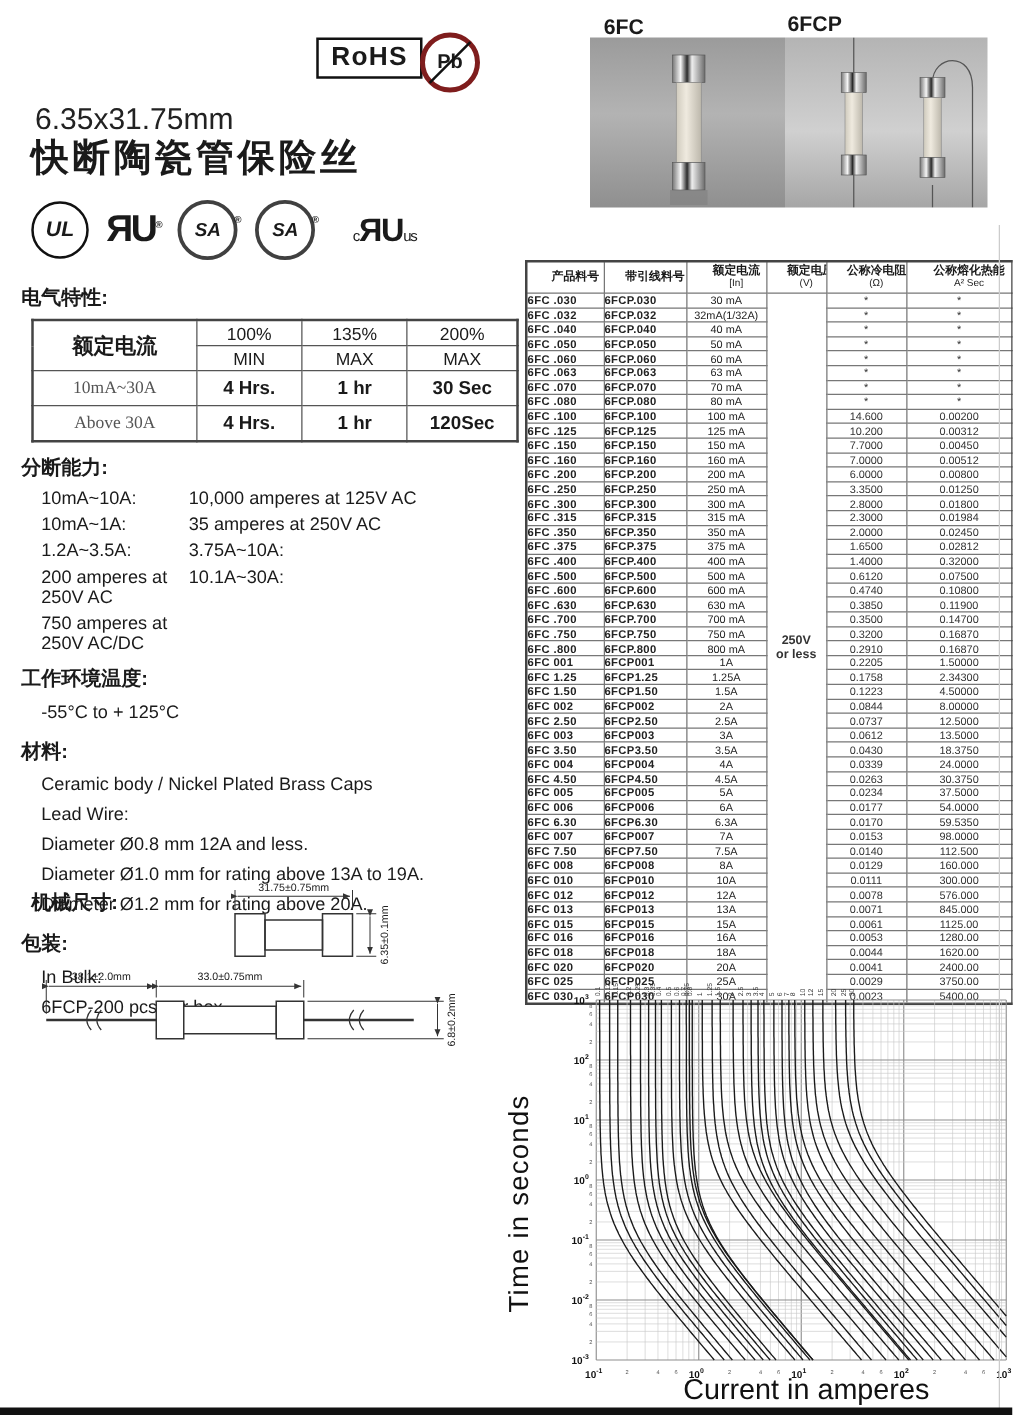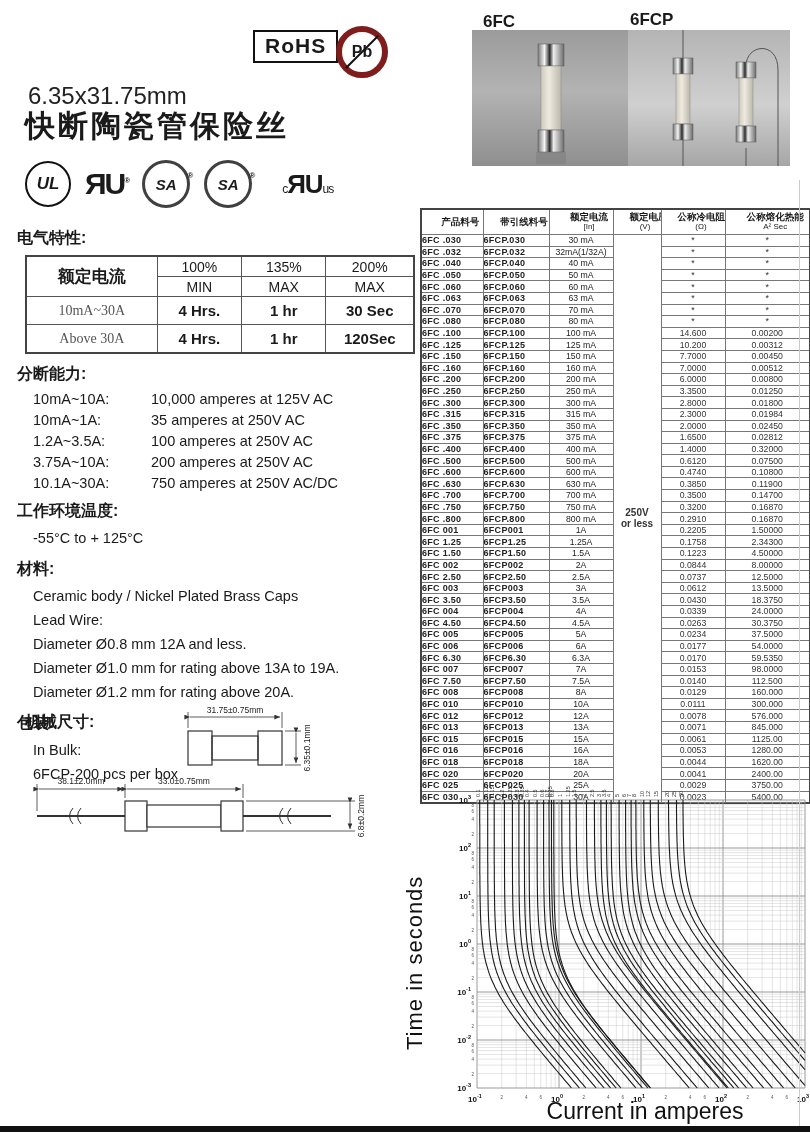--- a/index.html
+++ b/index.html
@@ -1,21 +1,21 @@
 <!DOCTYPE html>
 <html><head>
 <meta charset="utf-8">
 <style>
   html,body{margin:0;padding:0;background:#fff;width:810px;height:1137px;overflow:hidden;
     font-family:"Liberation Sans",sans-serif;color:#1a1a1a;position:relative;}
   .abs{position:absolute;}
   
   .rohs-box{left:253px;top:30px;border:2px solid #111;font-size:21px;font-weight:bold;
     padding:2px 10px 3px;letter-spacing:1px;}
-  .pb-circle{left:336px;top:26px;width:40px;height:40px;border:6px solid #7f1d1d;border-radius:50%;
+  .pb-circle{left:336px;top:26px;width:40px;height:40px;border:4px solid #7f1d1d;border-radius:50%;
     display:flex;align-items:center;justify-content:center;font-size:16px;font-weight:bold;}
   .pb-slash{position:absolute;width:2px;height:46px;background:#111;left:19px;top:-3px;
     transform:rotate(45deg);}
   .size-title{left:28px;top:82px;font-size:24px;color:#222;}
   .cn-title{left:25px;top:106px;font-size:30px;font-weight:bold;letter-spacing:3px;}
   
   .logos{left:25px;top:160px;display:flex;align-items:center;gap:14px;height:48px;}
   .ul-circle{width:42px;height:42px;border:2px solid #111;border-radius:50%;display:flex;
     align-items:center;justify-content:center;font-weight:bold;font-size:17px;font-style:italic;}
   .ru-mark{font-size:30px;font-weight:bold;letter-spacing:-2px;position:relative;}
@@ -161,21 +161,20 @@
     </tbody>
   </table>
 
   <div class="sec-h">分断能力:</div>
   <div class="brk">
     <span>10mA~10A:</span>
       <span>10,000 amperes at 125V AC</span>
     <span>10mA~1A:</span>
       <span>35 amperes at 250V AC</span>
     <span>1.2A~3.5A:</span>
-      <span>100 amperes at 250V AC</span>
     <span>3.75A~10A:</span>
       <span>200 amperes at 250V AC</span>
     <span>10.1A~30A:</span>
       <span>750 amperes at 250V AC/DC</span>
   </div>
 
   <div class="sec-h">工作环境温度:</div>
   <div class="plain">-55°C to + 125°C</div>
 
   <div class="sec-h">材料:</div>

